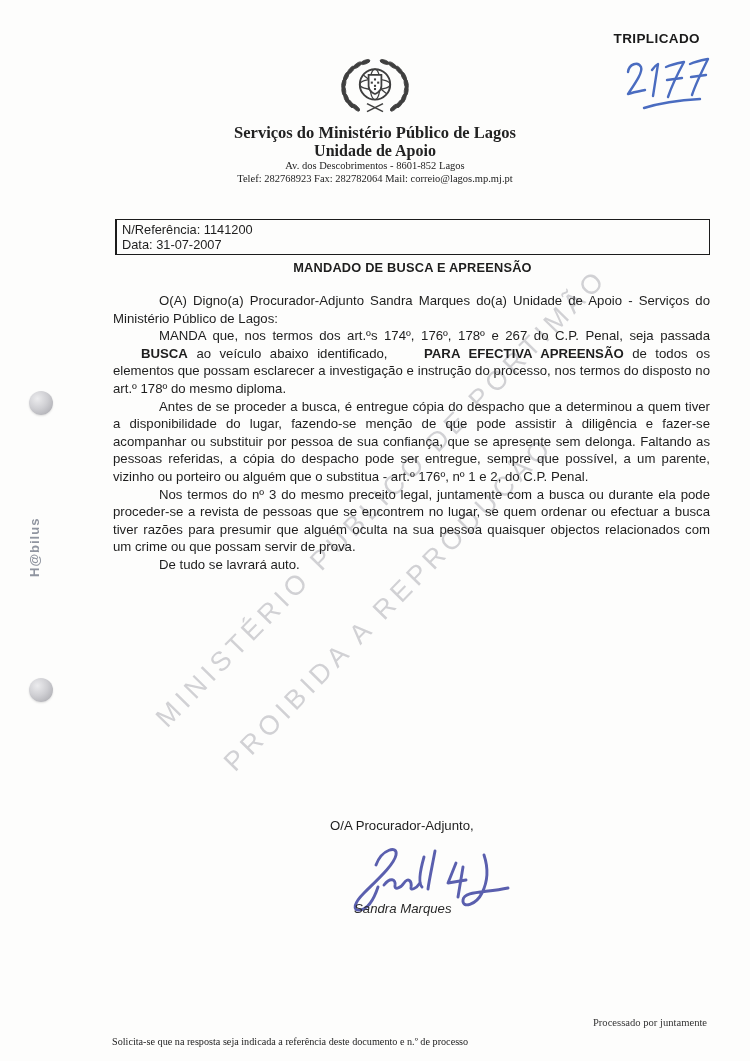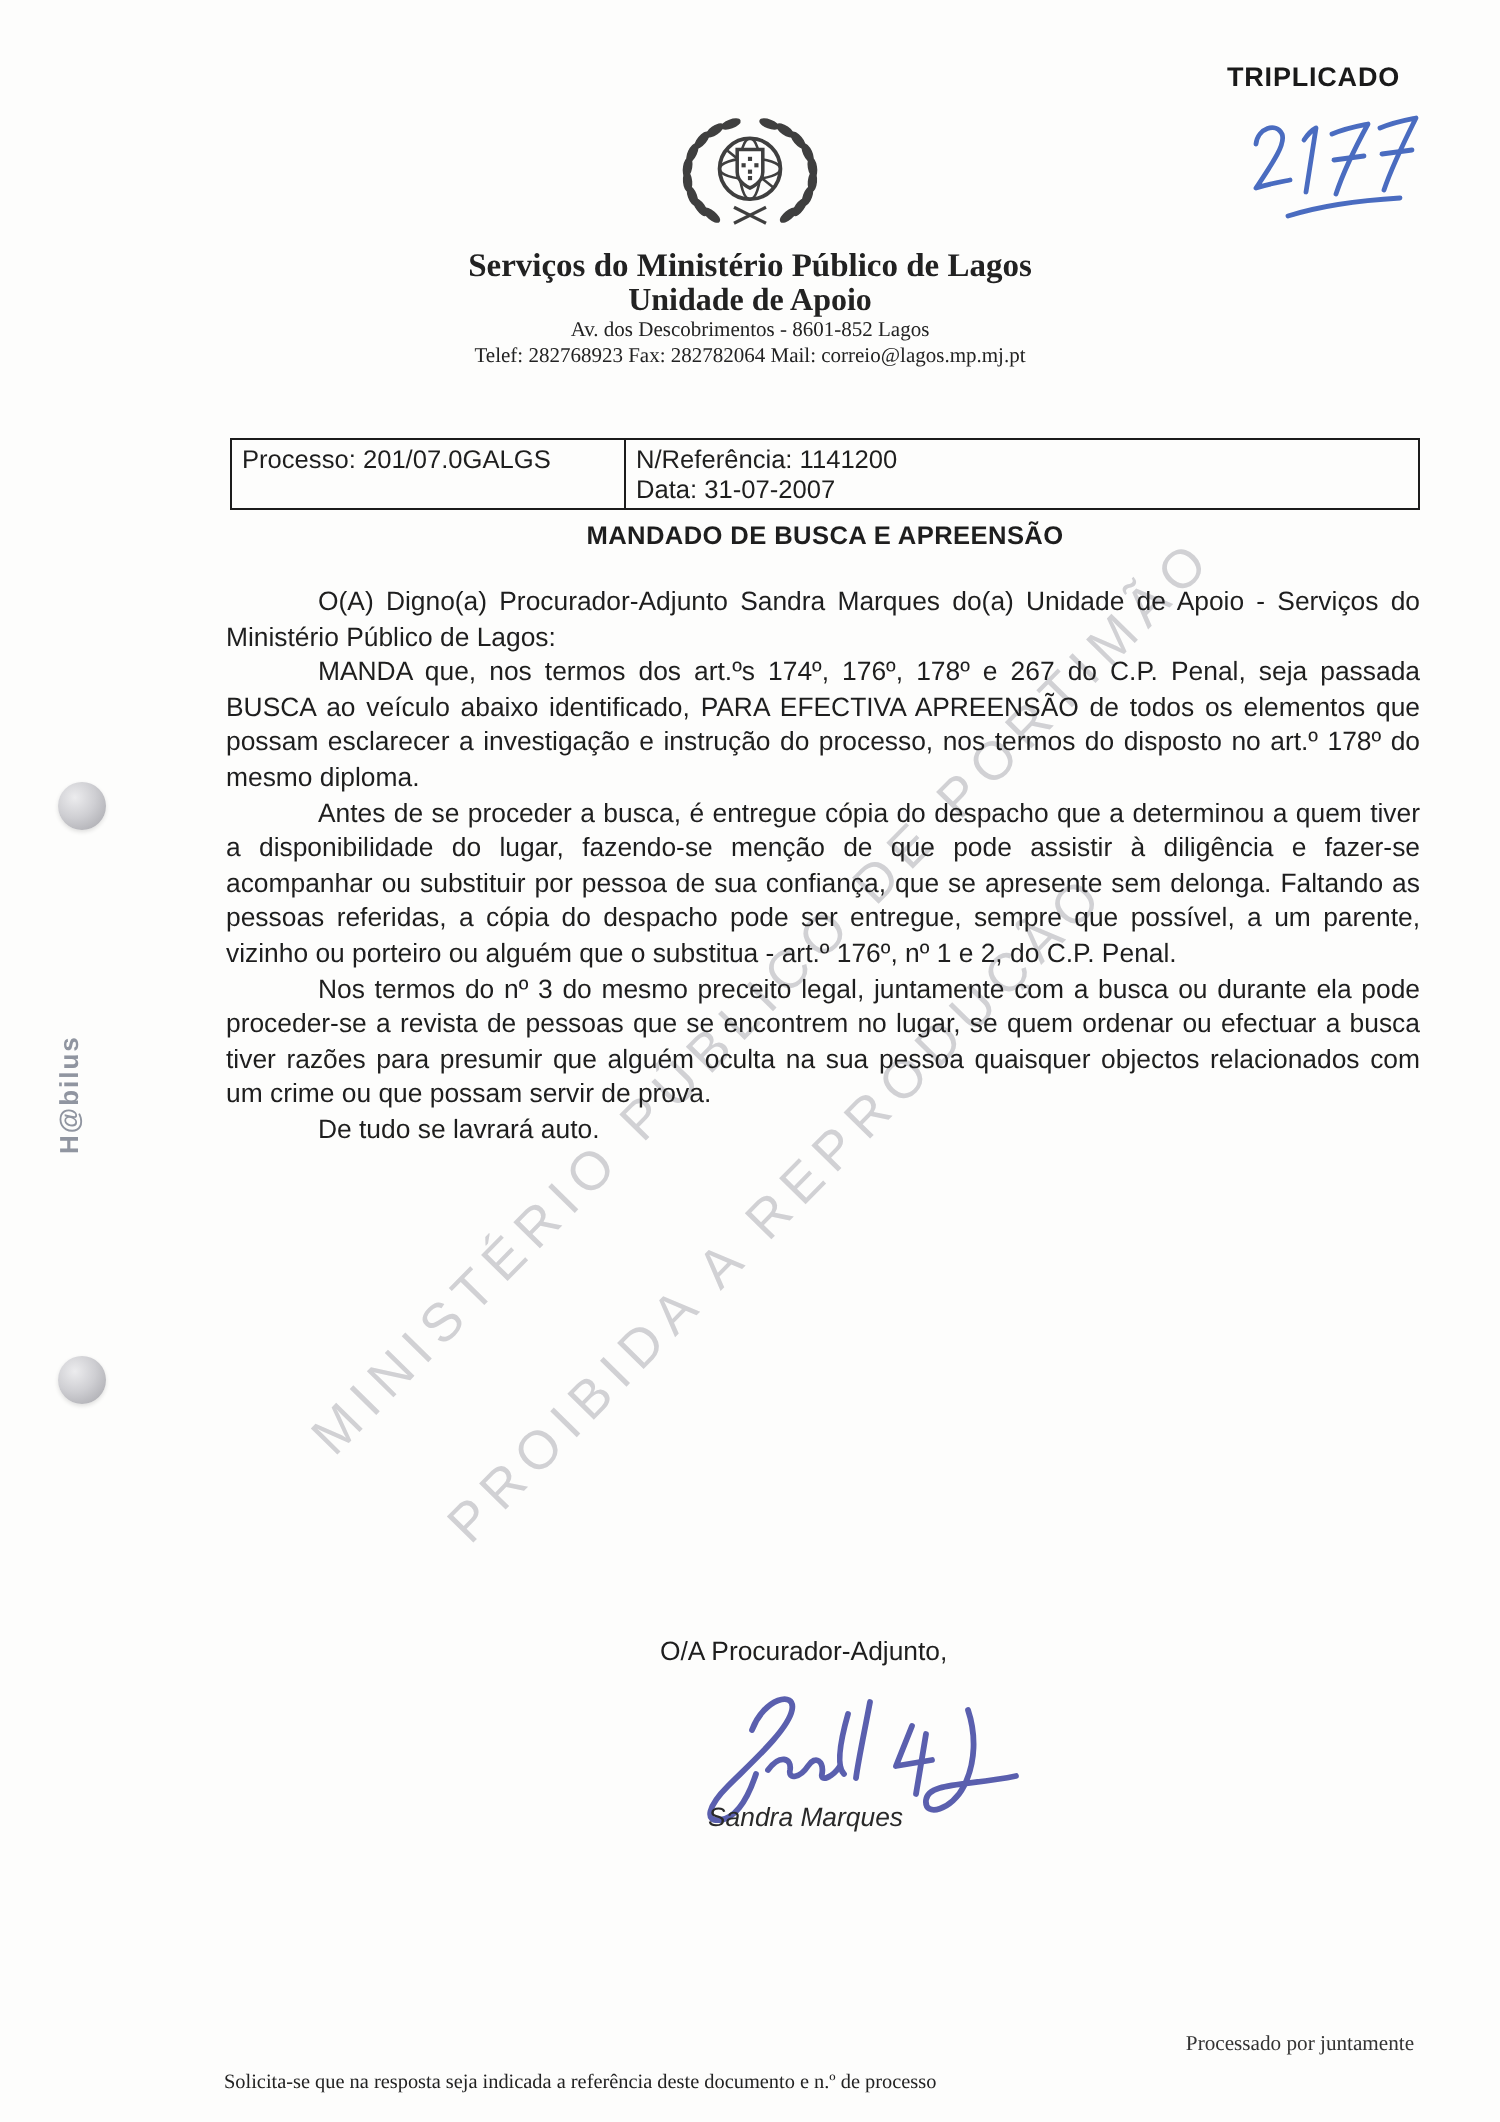--- a/index.html
+++ b/index.html
@@ -62,21 +62,21 @@
   .p5{margin-top:13px;}
   .prazo{margin-top:20px;text-align:left;}
   .prazo .lbl{text-decoration:underline;}
   .prazo .val{font-weight:bold;}
   .local{margin-top:28px;font-weight:bold;text-align:left;font-size:13.5px;}
   .vehicle{
     margin-top:32px;padding-left:52px;text-align:left;
     font-weight:bold;font-size:13.6px;text-decoration:underline;
     text-underline-offset:3px;
   }
-  b{font-weight:normal;}
+  b{font-weight:bold;margin-left:28px;}
   
   .sig-block{position:absolute;left:330px;top:806px;z-index:3;font-size:13.2px;}
   .sig-role{margin:12px 0 0 0;}
   .sig-svg{display:block;margin:4px 0 0 2px;}
   .sig-name{font-style:italic;margin:-14px 0 0 24px;color:#2a2a2a;}
   
   .hole{
     position:absolute;left:29px;width:24px;height:24px;border-radius:50%;z-index:3;
     background:radial-gradient(circle at 35% 32%,#ececee 0%,#cfcfd3 45%,#b3b3b8 80%,#aaaaaf 100%);
     box-shadow:0 1px 2px rgba(0,0,0,0.12);
@@ -170,21 +170,20 @@
       </g>
     </g>
   </svg>
   <div class="org">Serviços do Ministério Público de Lagos</div>
   <div class="unit">Unidade de Apoio</div>
   <div class="addr">Av. dos Descobrimentos - 8601-852 Lagos</div>
   <div class="contacts">Telef: 282768923   Fax: 282782064 Mail: correio@lagos.mp.mj.pt</div>
 </div>
 
 <div class="case-table">
-  <div class="ct-cell ct-c1">Processo: 201/07.0GALGS</div>
   <div class="ct-cell ct-c3">
     <div>N/Referência: 1141200</div>
     <div>Data: 31-07-2007</div>
   </div>
 </div>
 
 <div class="doc-title">MANDADO DE BUSCA E APREENSÃO</div>
 
 <div class="doc-body">
   <p class="indent p1">O(A) Digno(a) Procurador-Adjunto Sandra Marques do(a) Unidade de Apoio - Serviços do Ministério Público de Lagos:</p>

